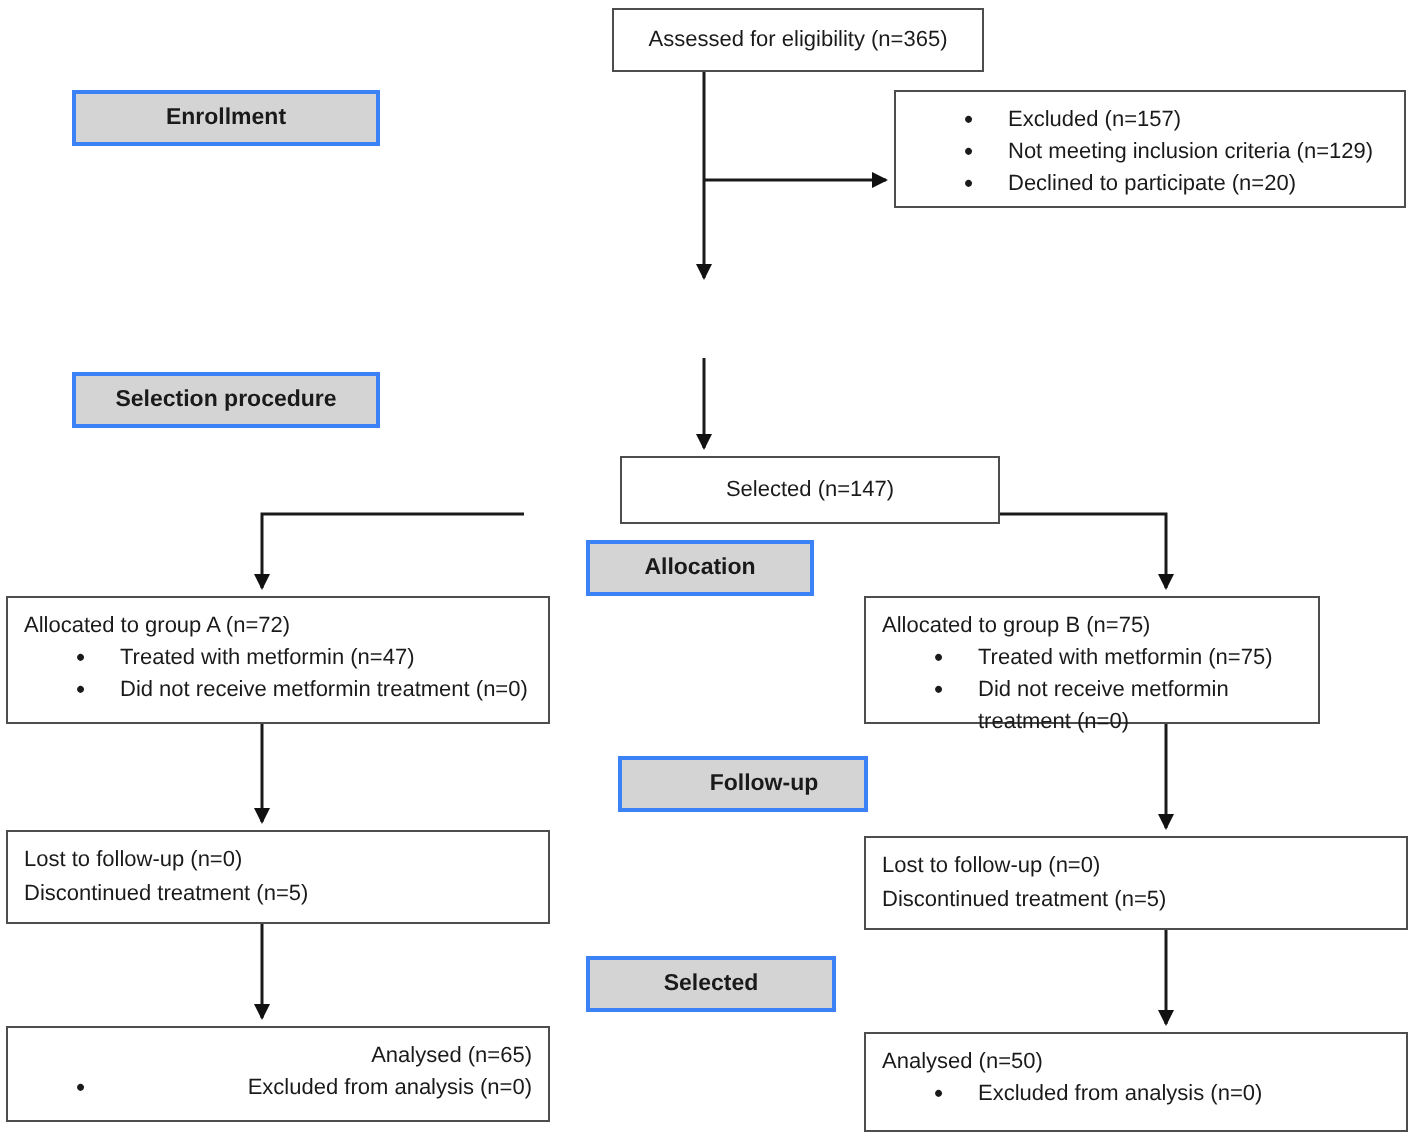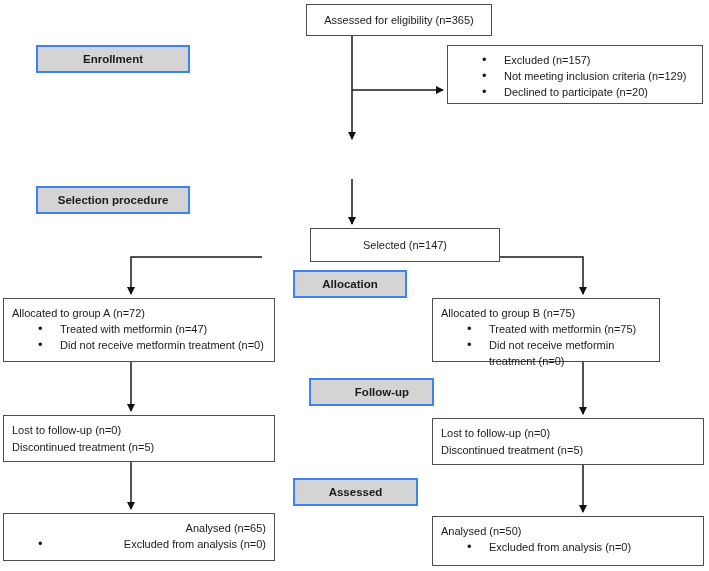--- a/index.html
+++ b/index.html
@@ -99,21 +99,21 @@
   <div class="stage-label" style="left:36px; top:186px; width:154px; height:28px;">
     <span>Selection procedure</span>
   </div>
   <div class="stage-label" style="left:293px; top:270px; width:114px; height:28px;">
     <span>Allocation</span>
   </div>
   <div class="stage-label" style="left:309px; top:378px; width:125px; height:28px;padding-left:21px;">
     <span>Follow-up</span>
   </div>
   <div class="stage-label" style="left:293px; top:478px; width:125px; height:28px;">
-    <span>Assessed</span>
+    <span>Selected</span>
   </div>
 
   <div class="node list-box" style="left:447px; top:45px; width:256px; height:59px;">
     <ul class="bullets">
       <li>Excluded (n=157)</li>
       <li>Not meeting inclusion criteria (n=129)</li>
       <li>Declined to participate (n=20)</li>
     </ul>
   </div>
 

